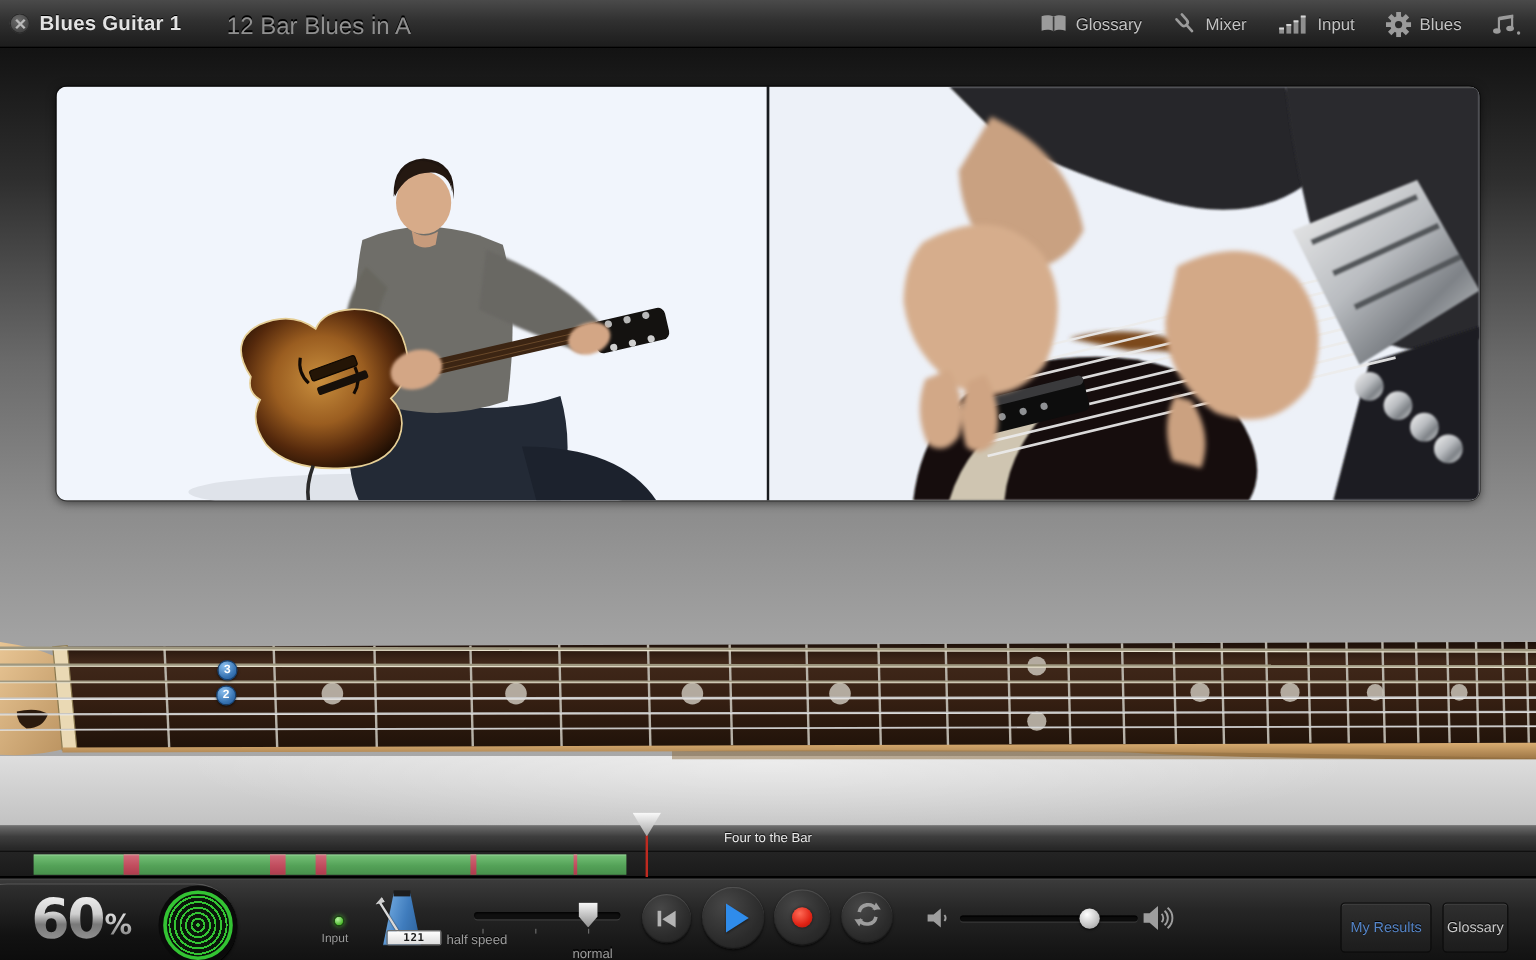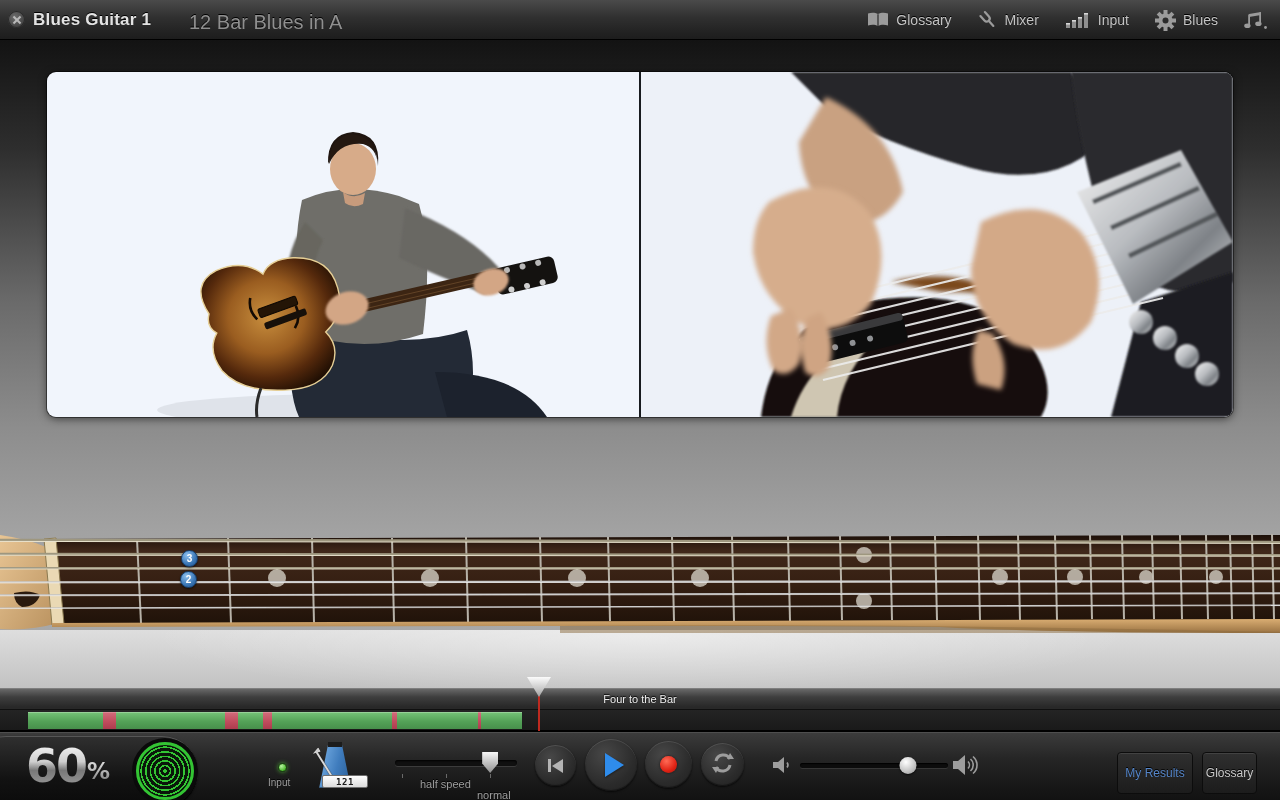--- a/index.html
+++ b/index.html
@@ -476,21 +476,21 @@
       <div class="metro-needle"></div>
       <div class="metro-plate">121</div>
     </div>
 
     <div class="speed-track">
       <div class="speed-handle" style="left: 78%;"></div>
     </div>
     <div class="tick" style="left:402px;"></div>
     <div class="tick" style="left:446px;"></div>
     <div class="tick" style="left:490px;"></div>
-    <div class="small-label" style="left:372px; top:46px; font-size:11px;margin-left:48px;">half speed</div>
+    <div class="small-label" style="left:372px; top:46px; font-size:11px;">half speed</div>
     <div class="small-label" style="left:477px; top:46px; font-size:11px;margin-top:11px;">normal</div>
 
     <div class="t-btn" style="left:535px; top:13px; width:41px; height:41px;">
       <span class="rw-icon">
           <span class="rw-bar"></span>
           <span class="rw-tri"></span>
         </span>
     </div>
     <div class="t-btn" style="left:585px; top:7px; width:52px; height:52px;">
       <span class="play-tri"></span>

